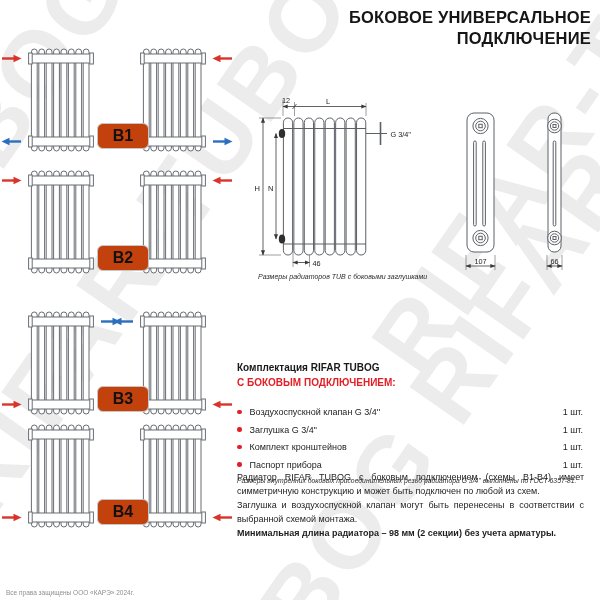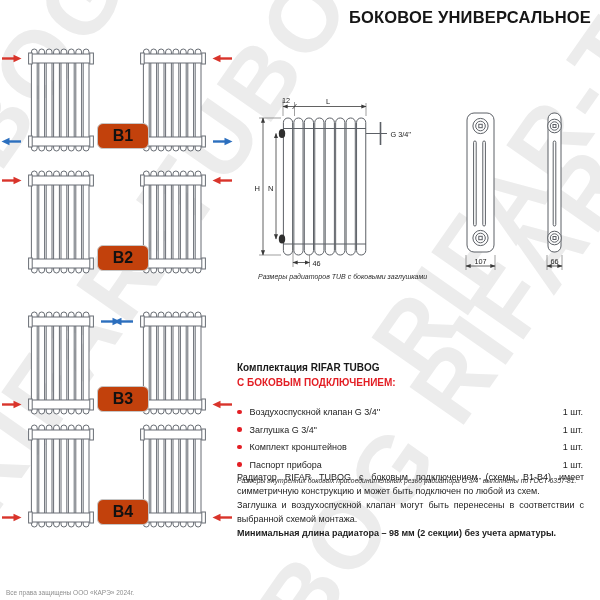--- a/index.html
+++ b/index.html
@@ -47,20 +47,21 @@
       <div class="wm" style="left: -80px; top: 470px; transform: rotate(-55deg); color: rgb(236, 236, 236);">RIFAR-TUBOG.su</div>
       <div class="wm" style="left: 160px; top: 705px; transform: rotate(-55deg); color: rgb(236, 236, 236);">TUBOG RIFAR-TUBOG.su</div>
       <div class="wm" style="left: -150px; top: 235px; transform: rotate(-55deg); color: rgb(236, 236, 236);">TUBOG</div>
       <div class="wm" style="left: 350px; top: 330px; transform: rotate(-55deg); color: rgb(236, 236, 236);">RIFAR-TUBOG.su</div>
     </div>
 
   <div class="content">
 
     <div class="page-title">
       <div>БОКОВОЕ УНИВЕРСАЛЬНОЕ</div>
+      <div>ПОДКЛЮЧЕНИЕ</div>
     </div>
 
     <div id="schemes">
         <div class="scheme-row" style="top: 48px;">
           <div class="rad-wrap" style="left: 28px;"><svg viewBox="0 0 66 104" width="66" height="104">
               <rect x="3.4" y="1" width="5.8" height="102" rx="2.9" fill="#fff" stroke="#686d74"></rect>
               <rect x="10.8" y="1" width="5.8" height="102" rx="2.9" fill="#fff" stroke="#686d74"></rect>
               <rect x="18.2" y="1" width="5.8" height="102" rx="2.9" fill="#fff" stroke="#686d74"></rect>
               <rect x="25.6" y="1" width="5.8" height="102" rx="2.9" fill="#fff" stroke="#686d74"></rect>
               <rect x="33.0" y="1" width="5.8" height="102" rx="2.9" fill="#fff" stroke="#686d74"></rect>

